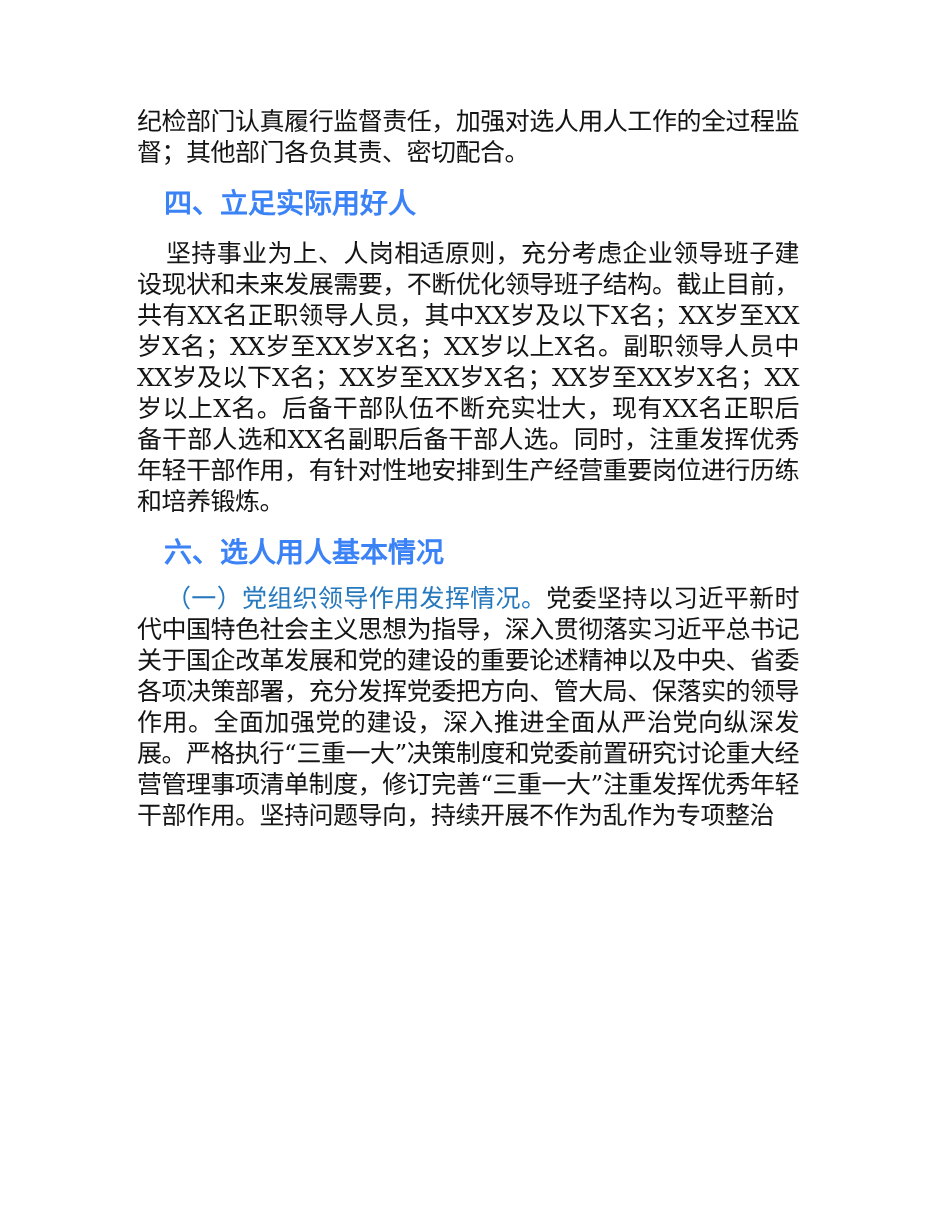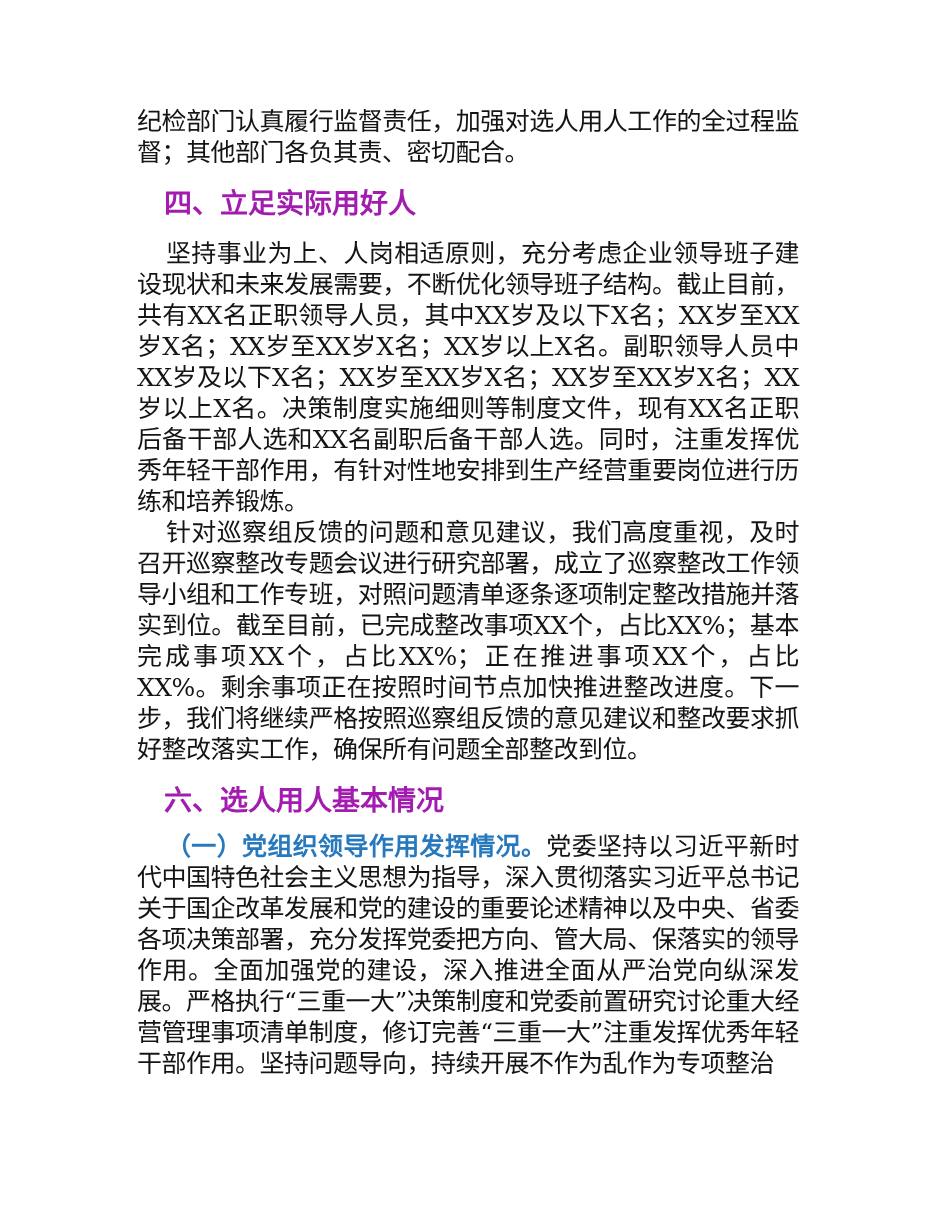--- a/index.html
+++ b/index.html
@@ -35,46 +35,45 @@
     margin: 0;
   }
   p.bodytext.indent {
     text-indent: 29px;
   }
   h2.heading {
     font-family: "DejaVu Sans", "Liberation Sans", sans-serif;
     font-size: 28px;
     line-height: 32px;
     font-weight: bold;
-    color: #a21caf;
+    color: #3b82f6;
     margin: 20px 0 18px 0;
     padding-left: 27px;
     letter-spacing: 0;
   }
   h2.heading.tight-bottom {
     margin-bottom: 14px;
   }
   .lead {
     color: var(--accent, #2779be);
-    font-weight: bold;
+    font-weight: normal;
   }
 </style>
 </head>
 <body>
 
 <div class="page">
   <div class="content">
 
     <p class="bodytext">纪检部门认真履行监督责任，加强对选人用人工作的全过程监督；其他部门各负其责、密切配合。</p>
 
     <h2 class="heading">四、立足实际用好人</h2>
 
-    <p class="bodytext indent">坚持事业为上、人岗相适原则，充分考虑企业领导班子建设现状和未来发展需要，不断优化领导班子结构。截止目前，共有XX名正职领导人员，其中XX岁及以下X名；XX岁至XX岁X名；XX岁至XX岁X名；XX岁以上X名。副职领导人员中XX岁及以下X名；XX岁至XX岁X名；XX岁至XX岁X名；XX岁以上X名。决策制度实施细则等制度文件，现有XX名正职后备干部人选和XX名副职后备干部人选。同时，注重发挥优秀年轻干部作用，有针对性地安排到生产经营重要岗位进行历练和培养锻炼。</p>
+    <p class="bodytext indent">坚持事业为上、人岗相适原则，充分考虑企业领导班子建设现状和未来发展需要，不断优化领导班子结构。截止目前，共有XX名正职领导人员，其中XX岁及以下X名；XX岁至XX岁X名；XX岁至XX岁X名；XX岁以上X名。副职领导人员中XX岁及以下X名；XX岁至XX岁X名；XX岁至XX岁X名；XX岁以上X名。后备干部队伍不断充实壮大，现有XX名正职后备干部人选和XX名副职后备干部人选。同时，注重发挥优秀年轻干部作用，有针对性地安排到生产经营重要岗位进行历练和培养锻炼。</p>
 
 
-    <p class="bodytext indent">针对巡察组反馈的问题和意见建议，我们高度重视，及时召开巡察整改专题会议进行研究部署，成立了巡察整改工作领导小组和工作专班，对照问题清单逐条逐项制定整改措施并落实到位。截至目前，已完成整改事项XX个，占比XX%；基本完成事项XX个，占比XX%；正在推进事项XX个，占比XX%。剩余事项正在按照时间节点加快推进整改进度。下一步，我们将继续严格按照巡察组反馈的意见建议和整改要求抓好整改落实工作，确保所有问题全部整改到位。</p>
 
     <h2 class="heading tight-bottom">六、选人用人基本情况</h2>
 
     <p class="bodytext indent"><span class="lead">（一）党组织领导作用发挥情况。</span><span>党委坚持以习近平新时代中国特色社会主义思想为指导，深入贯彻落实习近平总书记关于国企改革发展和党的建设的重要论述精神以及中央、省委各项决策部署，充分发挥党委把方向、管大局、保落实的领导作用。全面加强党的建设，深入推进全面从严治党向纵深发展。严格执行“三重一大”决策制度和党委前置研究讨论重大经营管理事项清单制度，修订完善“三重一大”注重发挥优秀年轻干部作用。坚持问题导向，持续开展不作为乱作为专项整治</span></p>
 
   </div>
 </div>
 
 </body></html>

